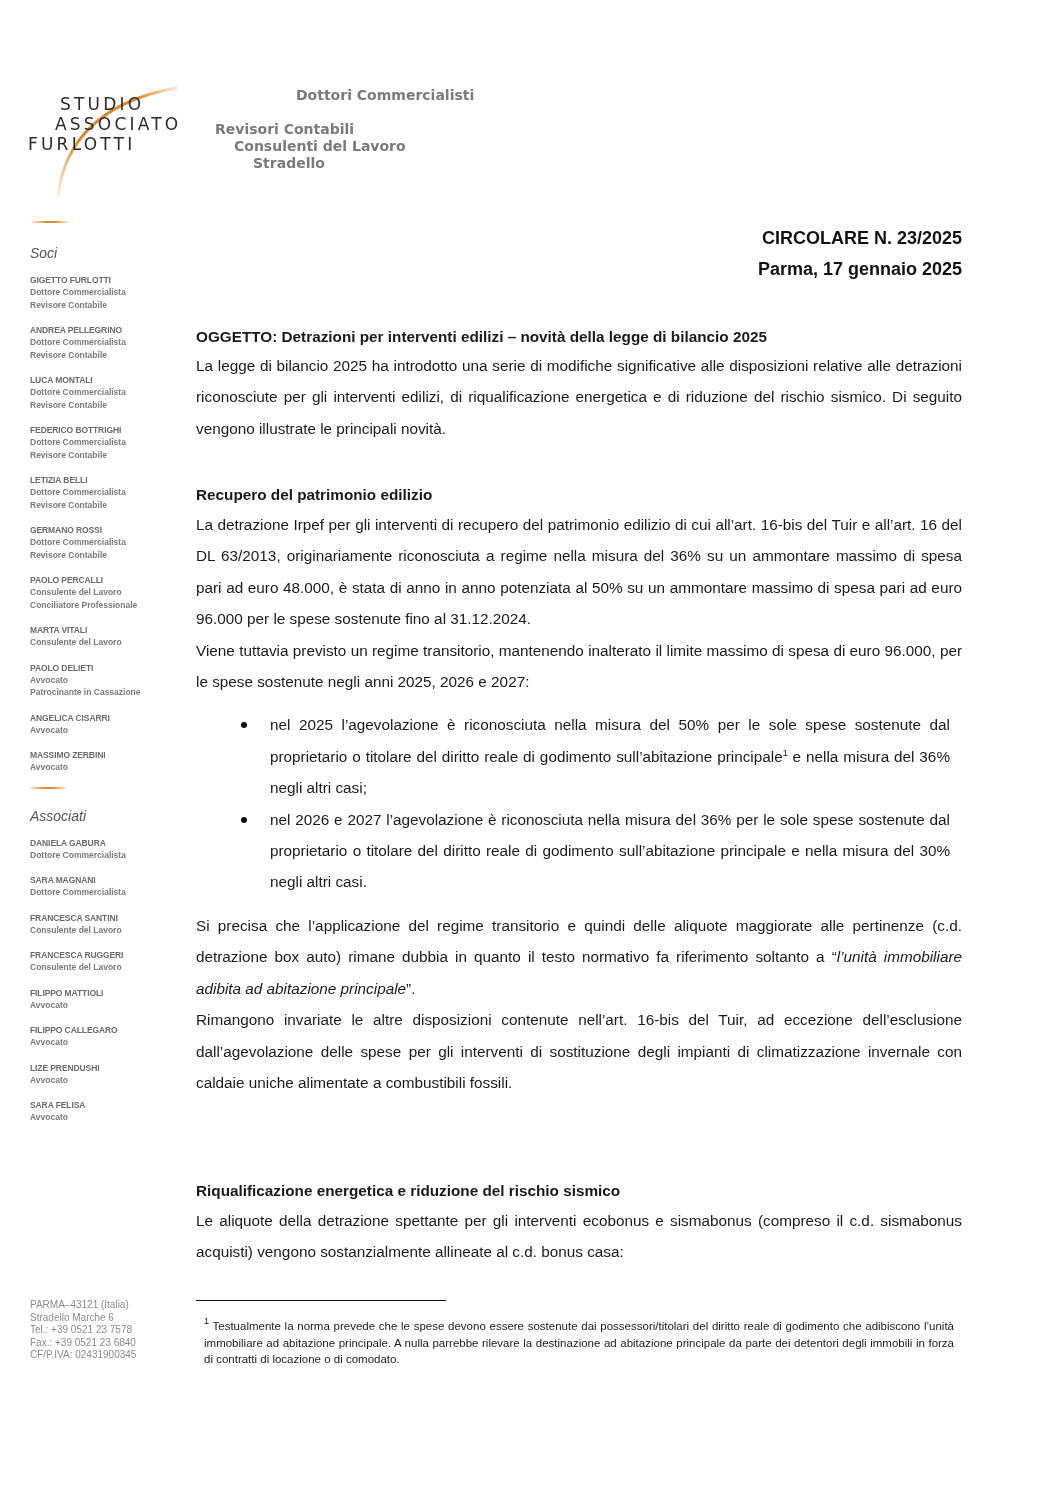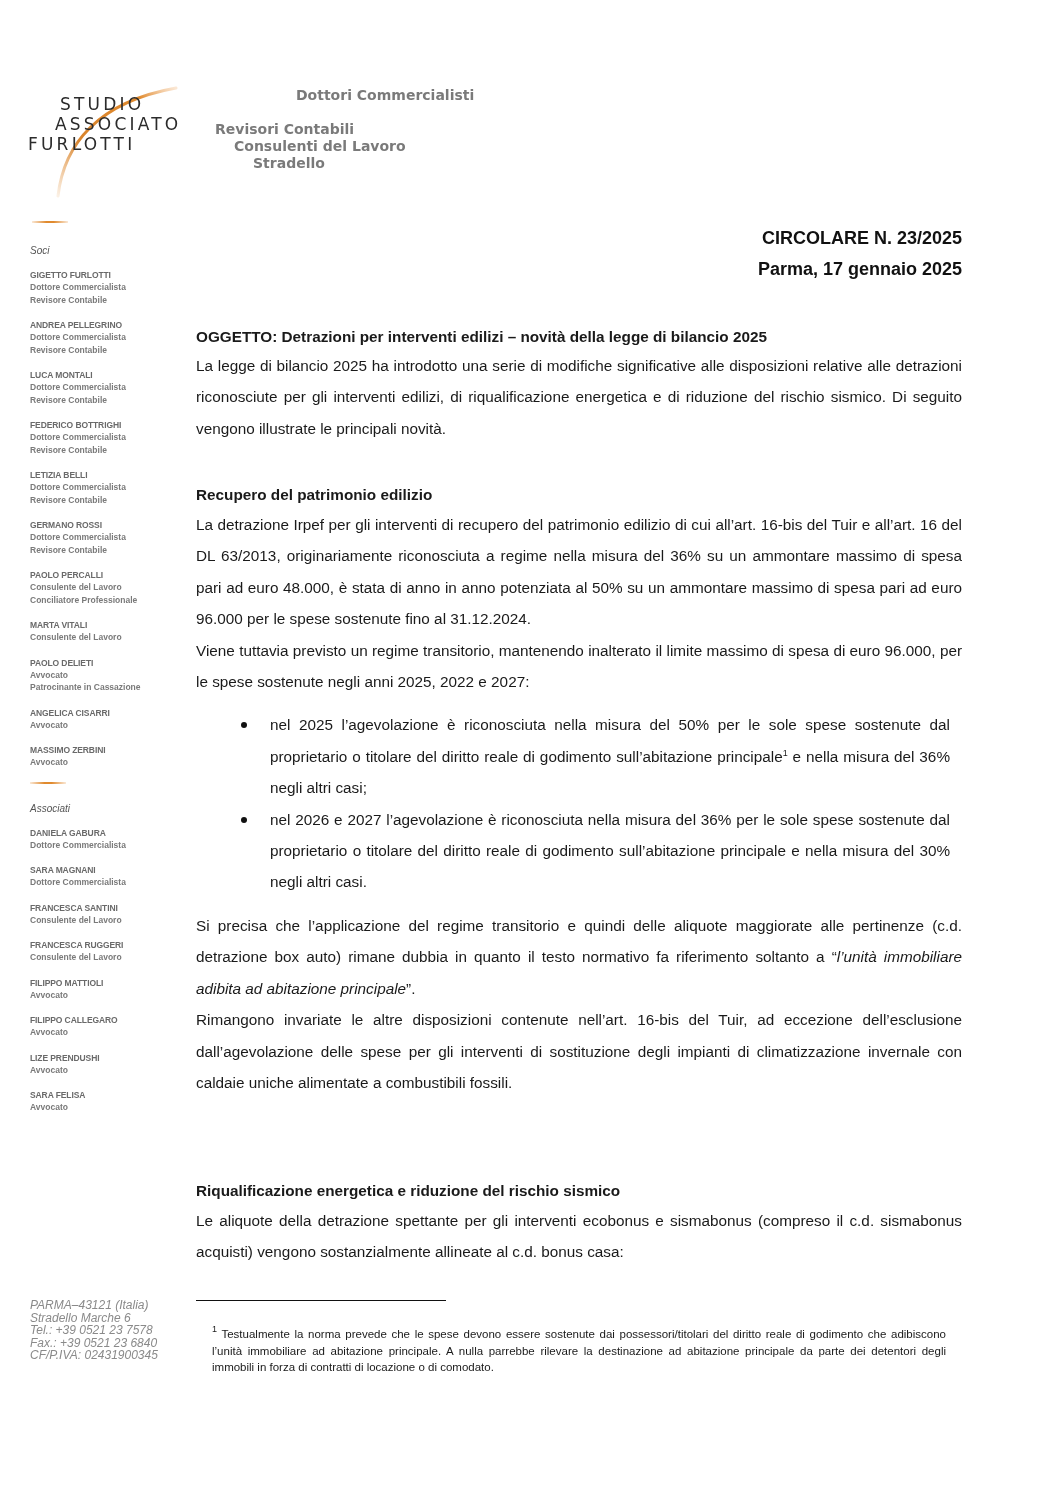--- a/index.html
+++ b/index.html
@@ -21,26 +21,26 @@
   .prof-1 { left: 215px; top: 120px; }
   .prof-2 { left: 234px; top: 137px; }
   .prof-3 { left: 253px; top: 154px; }
 
   .orange-rule { position: absolute; height: 2px; width: 36px;
                  background: linear-gradient(90deg, rgba(230,140,50,0.2), #e08a2e 40%, #e08a2e 60%, rgba(230,140,50,0.2)); }
 
   
   .sidebar { position: absolute; left: 30px; top: 245px; width: 150px;
              font-family: "Liberation Sans", sans-serif; color: #6f6f6f; }
-  .side-heading { font-style: italic; font-size: 10px; color: #555; margin-bottom: 13px; }
+  .side-heading { font-style: italic; font-size: 14px; color: #555; margin-bottom: 13px; }
   .member { margin-bottom: 13px; }
   .member-name { font-size: 8.5px; font-weight: bold; color: #6a6a6a; line-height: 12px; letter-spacing: -0.1px; }
   .member-role { font-size: 8.5px; color: #7a7a7a; line-height: 12.5px; font-weight: bold; }
   .sidebar-address { position: absolute; left: 30px; top: 1299px; font-family: "Liberation Sans", sans-serif;
-                     font-size: 12px; color: #8a8a8a; line-height: 12.5px; font-style: italic; }
+                     font-size: 10px; color: #8a8a8a; line-height: 12.5px; }
 
   
   .main { position: absolute; left: 196px; top: 0; width: 766px; }
   .meta-line { position: absolute; right: 0; font-weight: bold; font-size: 18px; color: #111; }
   .meta-circ { top: 228px; }
   .meta-date { top: 259px; }
 
   .block { position: absolute; left: 0; width: 766px; font-size: 15.3px; line-height: 31.4px;
            text-align: justify; color: #1a1a1a; }
   .block p { margin: 0; }
@@ -54,21 +54,21 @@
   ul.bullets { list-style: none; margin: 12px; padding: 0; }
   ul.bullets li { position: relative; padding-left: 62px; }
   ul.bullets li .bullet-dot { position: absolute; left: 33px; top: 13px; width: 6px; height: 6px;
                               background: #111; border-radius: 50%; }
   sup.fn { font-size: 9px; vertical-align: 6px; line-height: 0; }
   em { font-style: italic; }
 
   .fn-rule { position: absolute; left: 196px; top: 1300px; width: 250px; height: 1px; background: #111; }
   .footnote { position: absolute; left: 196px; top: 1310px; width: 766px; font-size: 11.5px; line-height: 16.6px;
               text-align: justify; color: #1a1a1a; }
-  .footnote p { margin: 16px; }
+  .footnote p { margin: 8px; }
 </style>
 </head>
 <body>
 
 <div class="logo">
   <svg width="160" height="150" viewBox="0 0 160 150">
     <defs>
       <linearGradient id="sw" x1="0" y1="1" x2="1" y2="0">
         <stop offset="0" stop-color="#e59a4a" stop-opacity="0.15"></stop>
         <stop offset="0.35" stop-color="#d9842c"></stop>
@@ -199,21 +199,21 @@
   <div class="block subject">OGGETTO: Detrazioni per interventi edilizi – novità della legge di bilancio 2025</div>
 
   <div class="block intro">
     <p>La legge di bilancio 2025 ha introdotto una serie di modifiche significative alle disposizioni relative alle detrazioni riconosciute per gli interventi edilizi, di riqualificazione energetica e di riduzione del rischio sismico. Di seguito vengono illustrate le principali novità.</p>
   </div>
 
   <div class="block h-recupero">Recupero del patrimonio edilizio</div>
 
   <div class="block recupero">
     <p>La detrazione Irpef per gli interventi di recupero del patrimonio edilizio di cui all’art. 16-bis del Tuir e all’art. 16 del DL 63/2013, originariamente riconosciuta a regime nella misura del 36% su un ammontare massimo di spesa pari ad euro 48.000, è stata di anno in anno potenziata al 50% su un ammontare massimo di spesa pari ad euro 96.000 per le spese sostenute fino al 31.12.2024.</p>
-    <p>Viene tuttavia previsto un regime transitorio, mantenendo inalterato il limite massimo di spesa di euro 96.000, per le spese sostenute negli anni 2025, 2022 e 2027:</p>
+    <p>Viene tuttavia previsto un regime transitorio, mantenendo inalterato il limite massimo di spesa di euro 96.000, per le spese sostenute negli anni 2025, 2026 e 2027:</p>
     <ul class="bullets">
       <li>
         <span class="bullet-dot"></span>
         <span>nel 2025 l’agevolazione è riconosciuta nella misura del 50% per le sole spese sostenute dal proprietario o titolare del diritto reale di godimento sull’abitazione principale</span><sup class="fn">1</sup><span> e nella misura del 36% negli altri casi;</span>
       </li>
       <li>
         <span class="bullet-dot"></span>
         <span>nel 2026 e 2027 l’agevolazione è riconosciuta nella misura del 36% per le sole spese sostenute dal proprietario o titolare del diritto reale di godimento sull’abitazione principale e nella misura del 30% negli altri casi.</span>
       </li>
     </ul>

